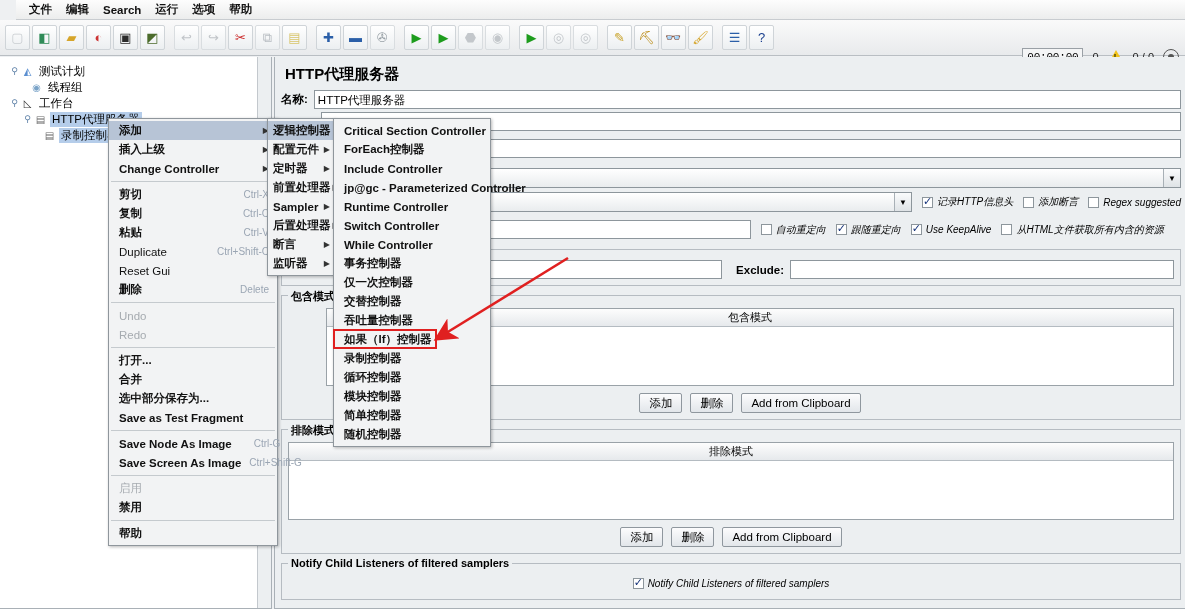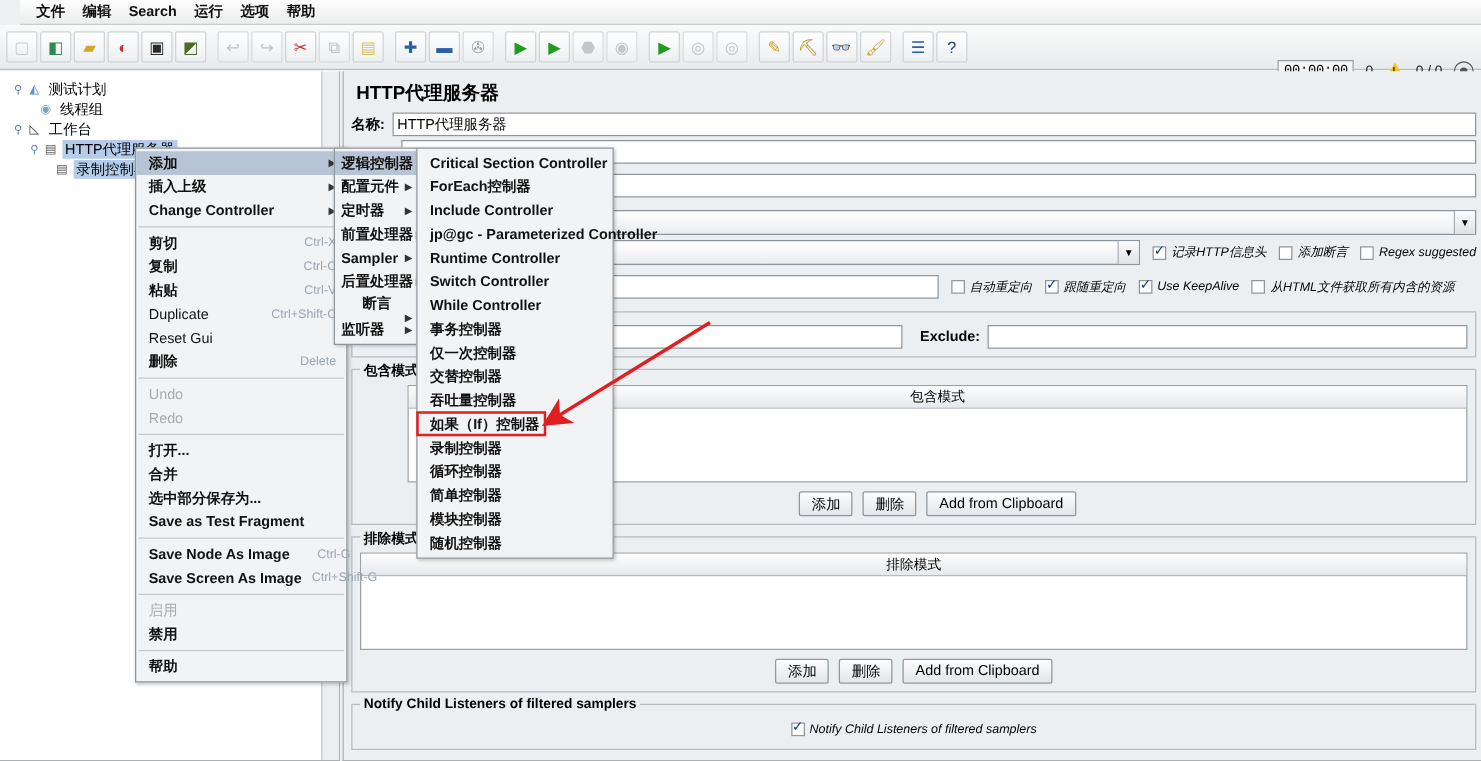--- a/index.html
+++ b/index.html
@@ -537,21 +537,21 @@
       <span class="sub" style="padding-left:2px;">▶</span>
     </div>
     <div class="pitem" style="padding:0 4px 0 5px;justify-content:space-between;">
       <span>Sampler</span>
       <span class="sub" style="padding-left:4px;">▶</span>
     </div>
     <div class="pitem" style="padding:0 4px 0 5px;">
       <span>后置处理器</span>
       <span class="sub" style="padding-left:2px;">▶</span>
     </div>
-    <div class="pitem" style="padding:0 4px 0 5px;flex-direction:column;">
+    <div class="pitem" style="padding:0 4px 0 5px;">
       <span>断言</span>
       <span class="sub" style="padding-left:4px;">▶</span>
     </div>
     <div class="pitem" style="padding:0 4px 0 5px;">
       <span>监听器</span>
       <span class="sub" style="padding-left:4px;">▶</span>
     </div>
   </div>
 
   <div class="popup" style="left:333px; top:118px; width:158px;">
@@ -591,24 +591,24 @@
     <div class="pitem">
         <span>如果（If）控制器</span>
       </div>
     <div class="pitem">
         <span>录制控制器</span>
       </div>
     <div class="pitem">
         <span>循环控制器</span>
       </div>
     <div class="pitem">
+        <span>模块控制器</span>
+      </div>
+    <div class="pitem">
         <span>简单控制器</span>
-      </div>
-    <div class="pitem">
-        <span>模块控制器</span>
       </div>
     <div class="pitem">
         <span>随机控制器</span>
       </div>
   </div>
 
   <div class="redbox" style="left:333px; top:329px; width:104px; height:20px;"></div>
 
   <svg class="arrow-svg" width="220" height="145" style="left:360px; top:252px;" viewBox="0 0 220 145">
     <defs>

